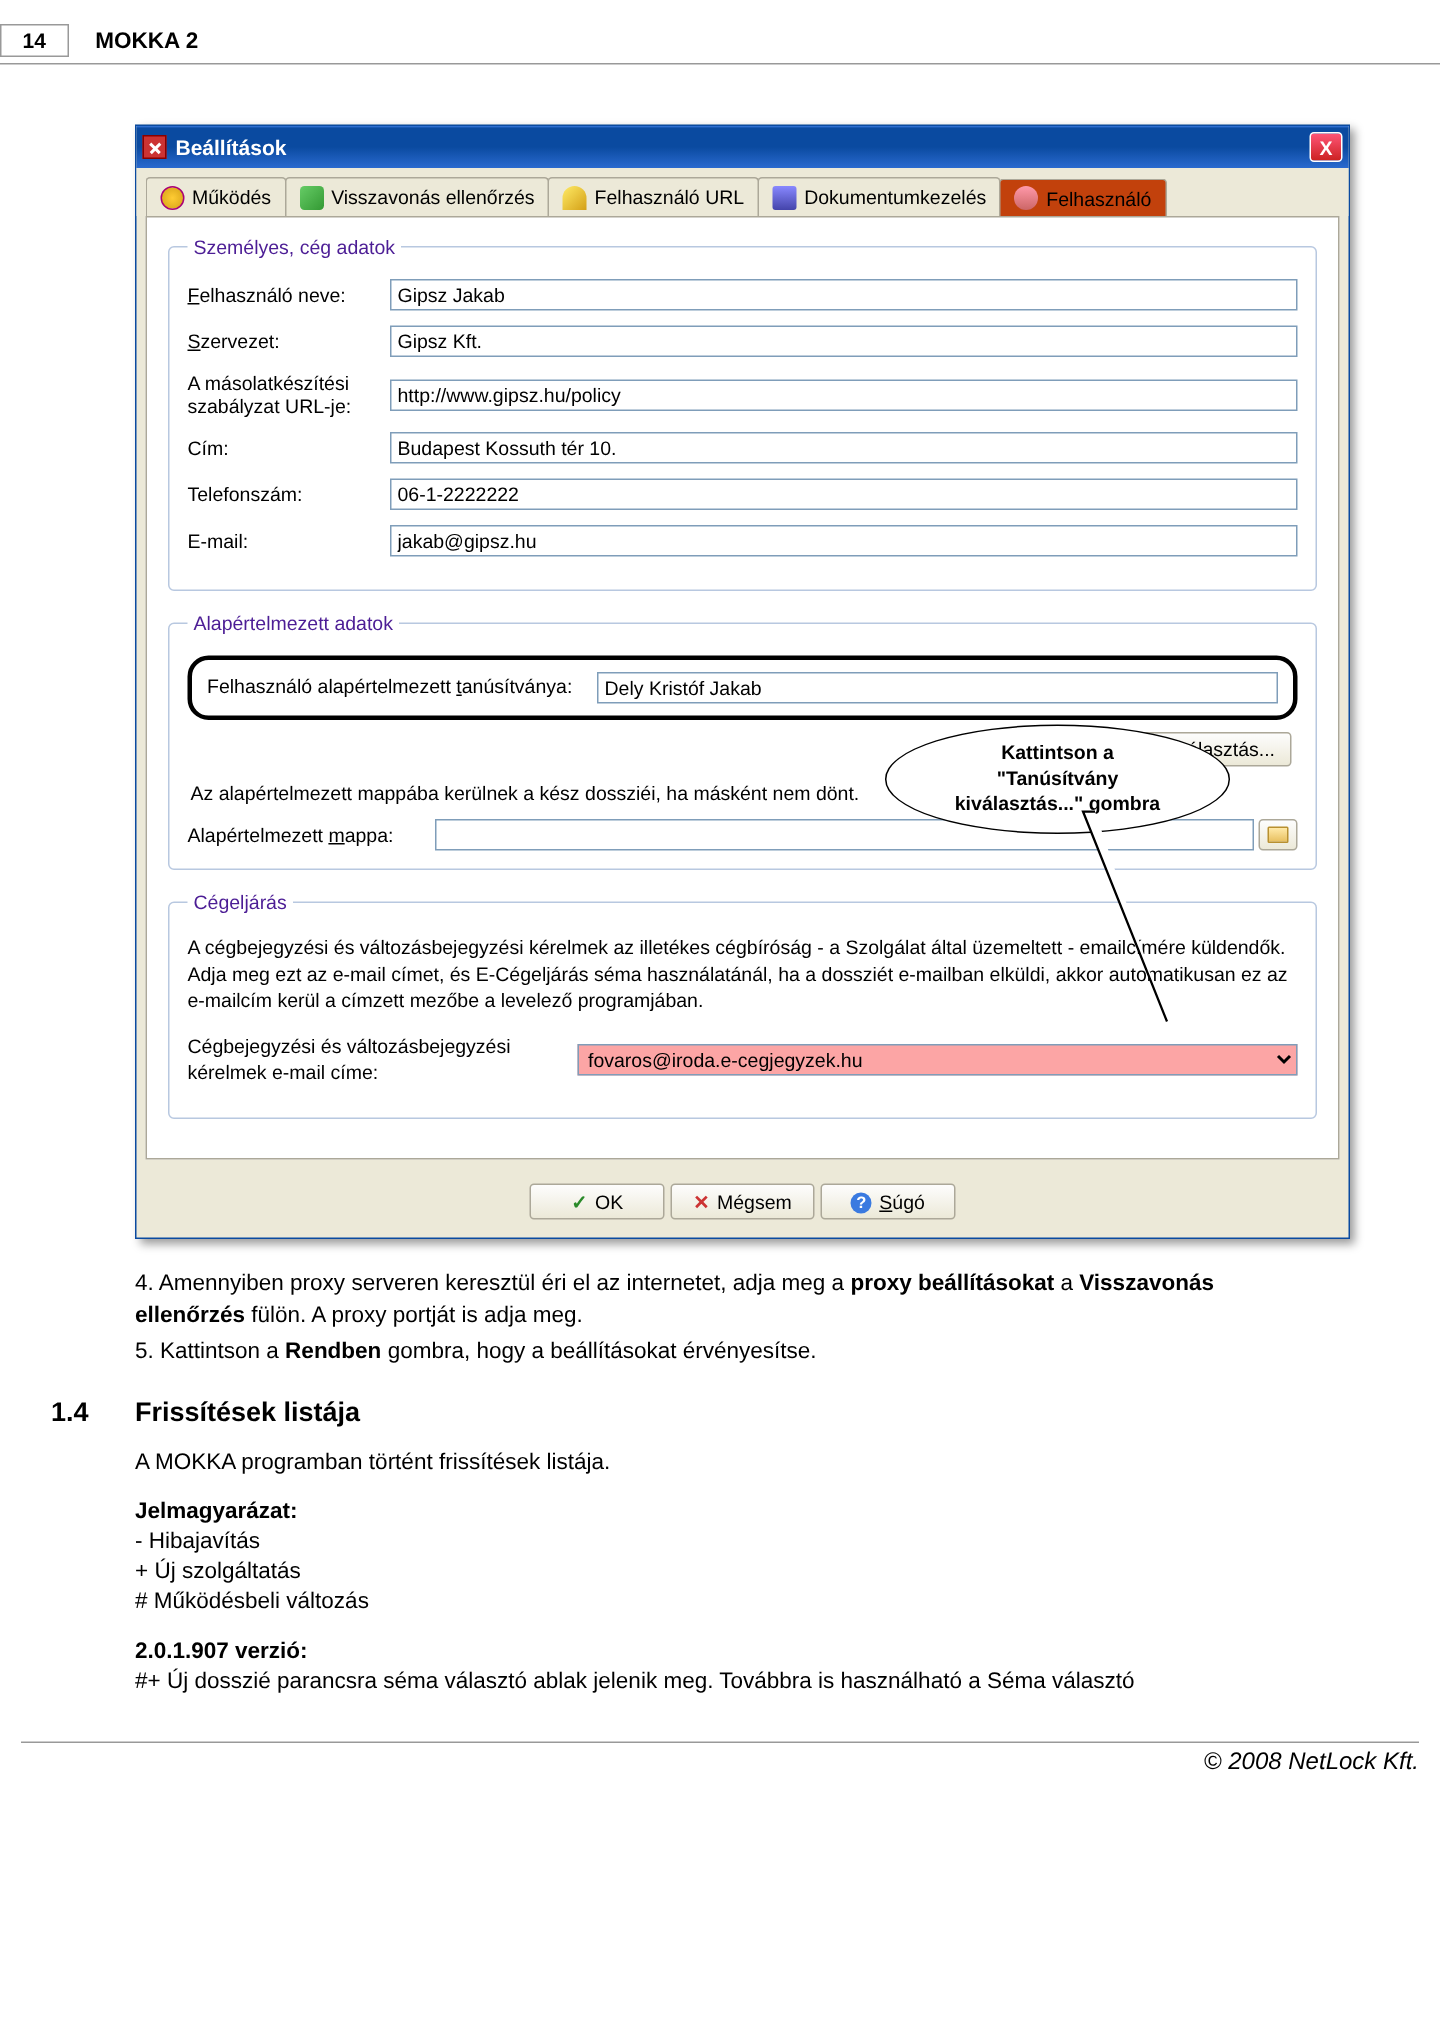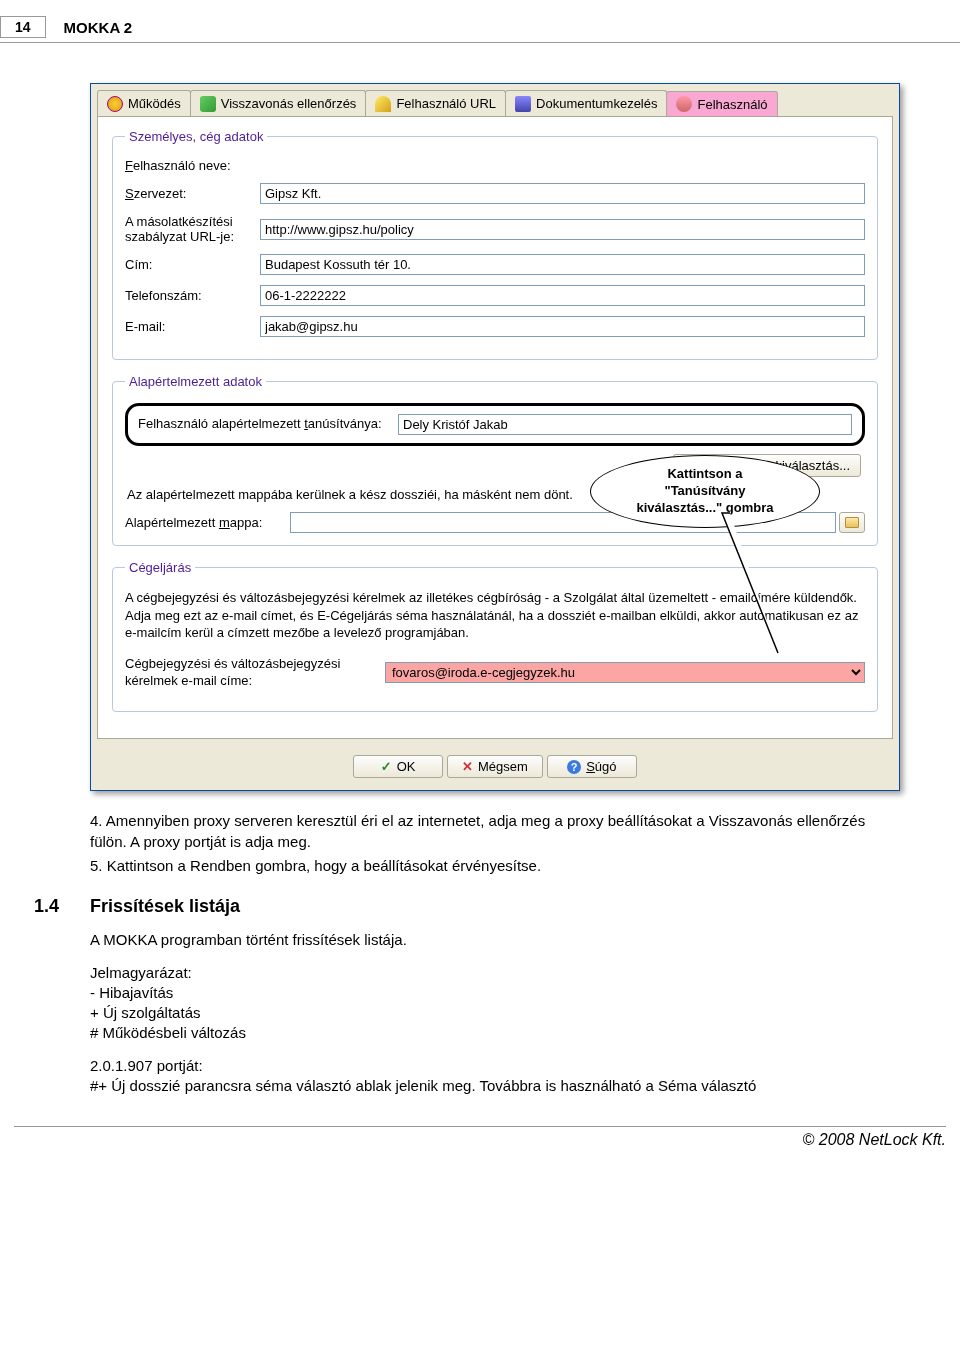--- a/index.html
+++ b/index.html
@@ -14,21 +14,21 @@
   .titlebar { background: linear-gradient(to bottom, #3a7ae0, #0a4aa0 5%, #0a4aa0 50%, #2a6acf); color: #fff; height: 28px; display: flex; align-items: center; padding: 0 4px; }
   .titlebar-icon { width: 16px; height: 16px; margin-right: 6px; background: #c33; border: 1px solid #800; position: relative; }
   .titlebar-icon::before, .titlebar-icon::after { content: ""; position: absolute; background: #fff; }
   .titlebar-icon::before { left: 3px; top: 7px; width: 9px; height: 1.5px; transform: rotate(45deg); }
   .titlebar-icon::after  { left: 3px; top: 7px; width: 9px; height: 1.5px; transform: rotate(-45deg); }
   .titlebar-text { font-weight: bold; font-size: 14px; flex: 1; }
   .close-btn { width: 22px; height: 20px; background: linear-gradient(to bottom,#f57,#c22); border: 1px solid #fff; border-radius: 3px; color: #fff; display:flex; align-items:center; justify-content:center; font-weight: bold; font-size: 13px; cursor: pointer; }
   
   .tabs { display: flex; background: #ece9d8; padding: 6px 22px 0 6px; gap: 0; font-size: 13px; }
   .tab { display: flex; align-items: center; gap: 5px; padding: 4px 9px; border: 1px solid #aca899; border-bottom: none; background: #ece9d8; border-radius: 3px 3px 0 0; cursor: pointer; margin-right: -1px; }
-  .tab.active { background: #f9a8d4; position: relative; top: 1px; padding-bottom: 5px; align-items: flex-end; }
+  .tab.active { background: #c2410c; position: relative; top: 1px; padding-bottom: 5px; align-items: flex-end; }
   .tab-panel { background: #fff; margin: 0 6px 6px 6px; border: 1px solid #aca899; padding: 12px 14px; position: relative; }
 
   .tabicon { width: 16px; height: 16px; display: inline-block; }
   .ico-gear { background: radial-gradient(circle,#ffcc33,#d4a017); border-radius:50%; border:1px solid #a07; }
   .ico-refresh { background: linear-gradient(135deg,#6c6,#393); border-radius:3px; }
   .ico-key { background: linear-gradient(135deg,#ffeb66,#d4a017); border-radius:50% 50% 0 0; }
   .ico-doc { background: linear-gradient(#88f,#44a); border-radius:2px; }
   .ico-user { background: linear-gradient(#f9a,#c66); border-radius:50%; }
 
   fieldset { border: 1px solid #b8c8e0; border-radius: 4px; padding: 14px 12px 12px 12px; margin-bottom: 14px; position: relative; }
@@ -60,21 +60,21 @@
   .callout { position: absolute; top: 338px; right: 72px; z-index: 5; width: 230px; }
   .bubble { background: #fff; border: 1.5px solid #000; border-radius: 50%/50%; padding: 10px 14px; text-align: center; font-weight: bold; font-size: 13px; line-height: 1.3; }
   .callout svg { position: absolute; top: 56px; left: 130px; }
   
   .body-text { margin: 16px 90px 0 90px; font-size: 15px; line-height: 1.35; }
   .body-text p { margin-bottom: 4px; }
   .sec-row { display: flex; margin: 18px 0 10px 0; }
   .sec-num { font-weight: bold; font-size: 18px; width: 56px; margin-left: -56px; }
   .sec-title { font-weight: bold; font-size: 18px; }
   .body-text .sub { margin-top: 12px; }
-  .body-text b { font-weight: normal; }
+  .body-text b { font-weight: bold; }
   
   .page-footer { border-top: 1px solid #999; margin: 30px 14px 0 14px; padding: 4px 0 14px 0; text-align: right; font-size: 16px; font-style: italic; }
 
   .u { text-decoration: underline; text-decoration-style: solid; }
   .ico-check::before { content:"✓"; color:#2a8a2a; font-weight:bold; }
   .ico-x::before { content:"✕"; color:#c33; font-weight:bold; }
   .ico-help::before { content:"?"; color:#fff; background:#3a7ae0; border-radius:50%; width:14px; height:14px; display:inline-flex; align-items:center; justify-content:center; font-size:11px; font-weight:bold; }
   .ico-folder { width:14px; height:11px; background:linear-gradient(#ffe9a8,#e8c060); border:1px solid #b89030; border-radius:1px; display:inline-block; }
   .ico-cert { width:14px; height:14px; background:linear-gradient(#cfe8cf,#7aba7a); border:1px solid #4a8a4a; border-radius:2px; display:inline-block; }
 </style>
@@ -82,20 +82,25 @@
 <body>
 
 <div class="page-header">
   <div class="page-num-box">14</div>
   <div class="page-title">MOKKA 2</div>
 </div>
 
 <div class="dialog-wrap">
 <div class="dialog" style="position:relative;">
 
+  <div class="titlebar">
+    <span class="titlebar-icon"></span>
+    <span class="titlebar-text">Beállítások</span>
+    <span class="close-btn">X</span>
+  </div>
 
   <div class="tabs">
     <div class="tab">
           <span class="tabicon ico-gear"></span>
           <span>Működés</span>
         </div>
     <div class="tab">
           <span class="tabicon ico-refresh"></span>
           <span>Visszavonás ellenőrzés</span>
         </div>
@@ -123,20 +128,21 @@
       </div>
       <svg width="90" height="150">
         <path d="M 10 2 L 2 2 L 58 142" fill="#fff" stroke="#000" stroke-width="1.5"></path>
       </svg>
     </div>
 
     <fieldset>
       <legend>Személyes, cég adatok</legend>
       <div class="form-row">
         <label><span class="u">F</span>elhasználó neve:</label>
+        <input type="text" value="Gipsz Jakab" style="">
       </div>
       <div class="form-row">
         <label><span class="u">S</span>zervezet:</label>
         <input type="text" value="Gipsz Kft." style="">
       </div>
       <div class="form-row">
         <label>A másolatkészítési szabályzat URL-je:</label>
         <input type="text" value="http://www.gipsz.hu/policy" style="">
       </div>
       <div class="form-row">
@@ -224,18 +230,18 @@
   <p class="sub">A MOKKA programban történt frissítések listája.</p>
 
   <p class="sub">
     <b>Jelmagyarázat:</b><br>
     <span>- Hibajavítás</span><br>
     <span>+ Új szolgáltatás</span><br>
     <span># Működésbeli változás</span>
   </p>
 
   <p class="sub">
-    <b>2.0.1.907 portját:</b><br>
+    <b>2.0.1.907 verzió:</b><br>
     <span>#+ Új dosszié parancsra séma választó ablak jelenik meg. Továbbra is használható a Séma választó</span>
   </p>
 </div>
 
 <div class="page-footer">© 2008 NetLock Kft.</div>
 
 </body></html>

